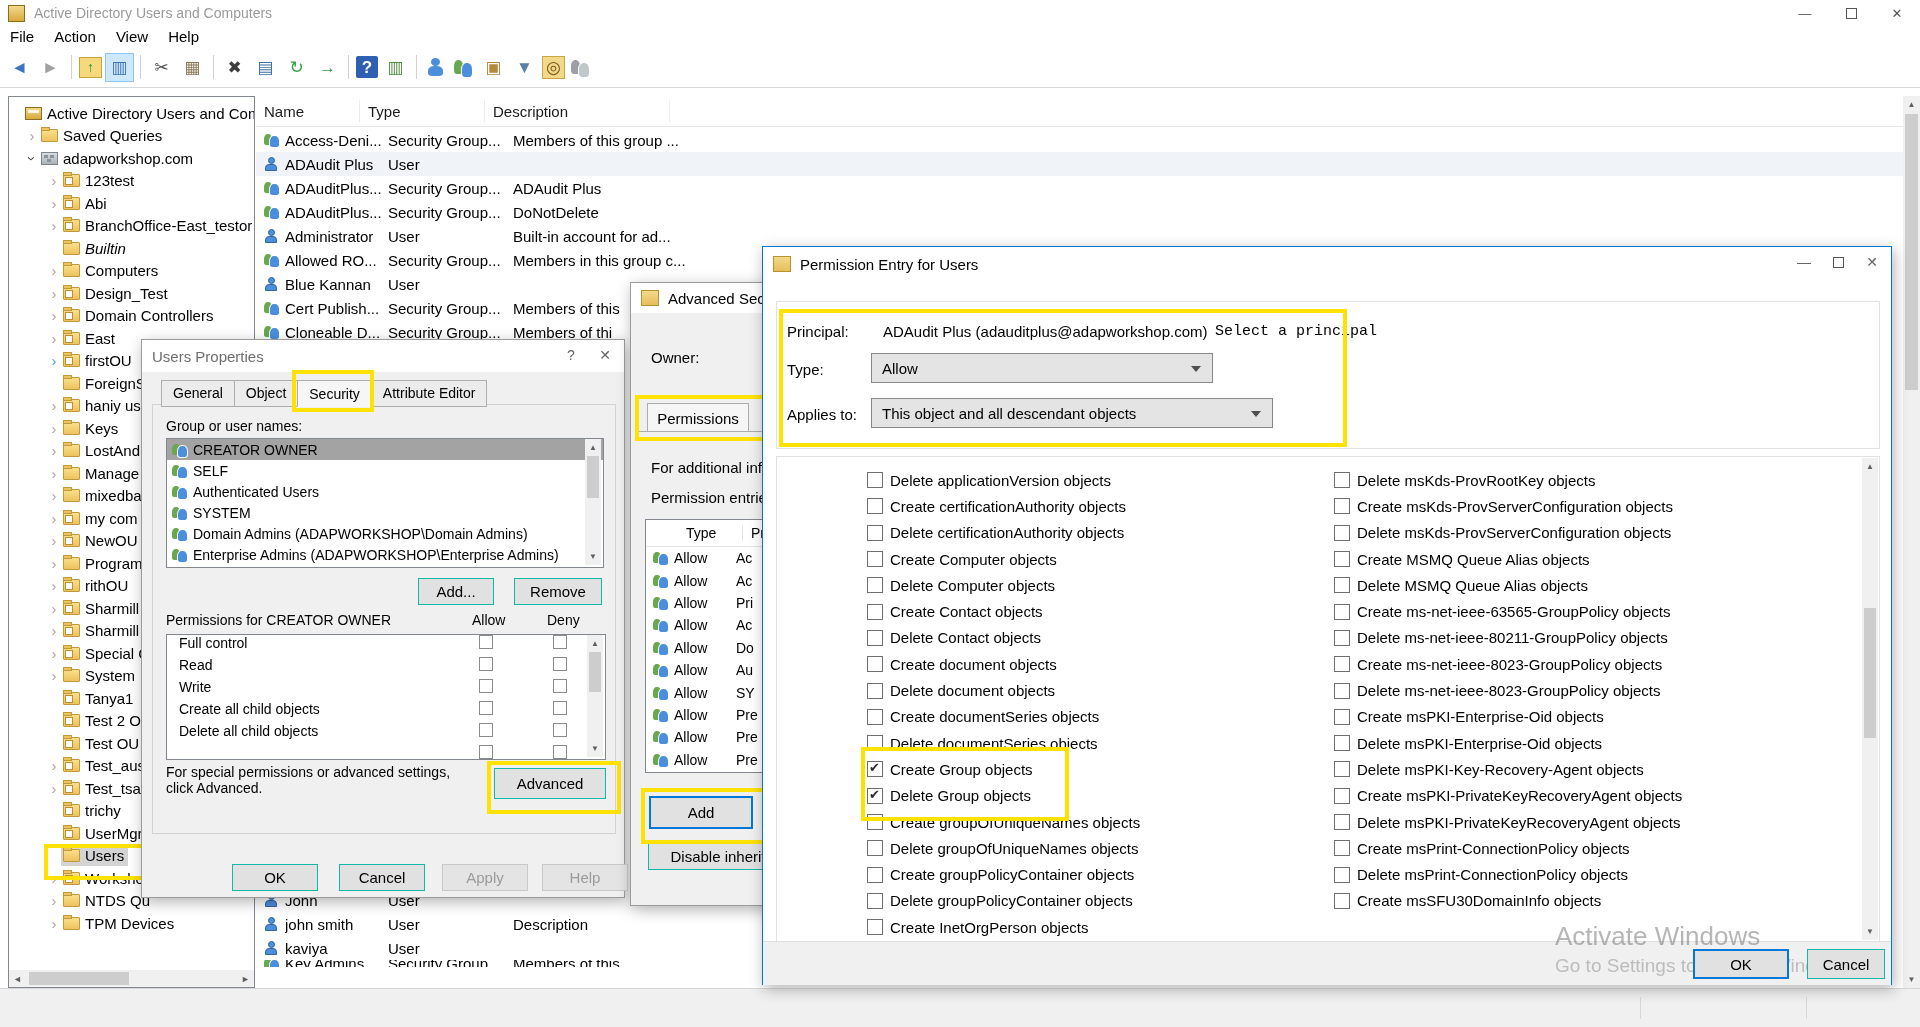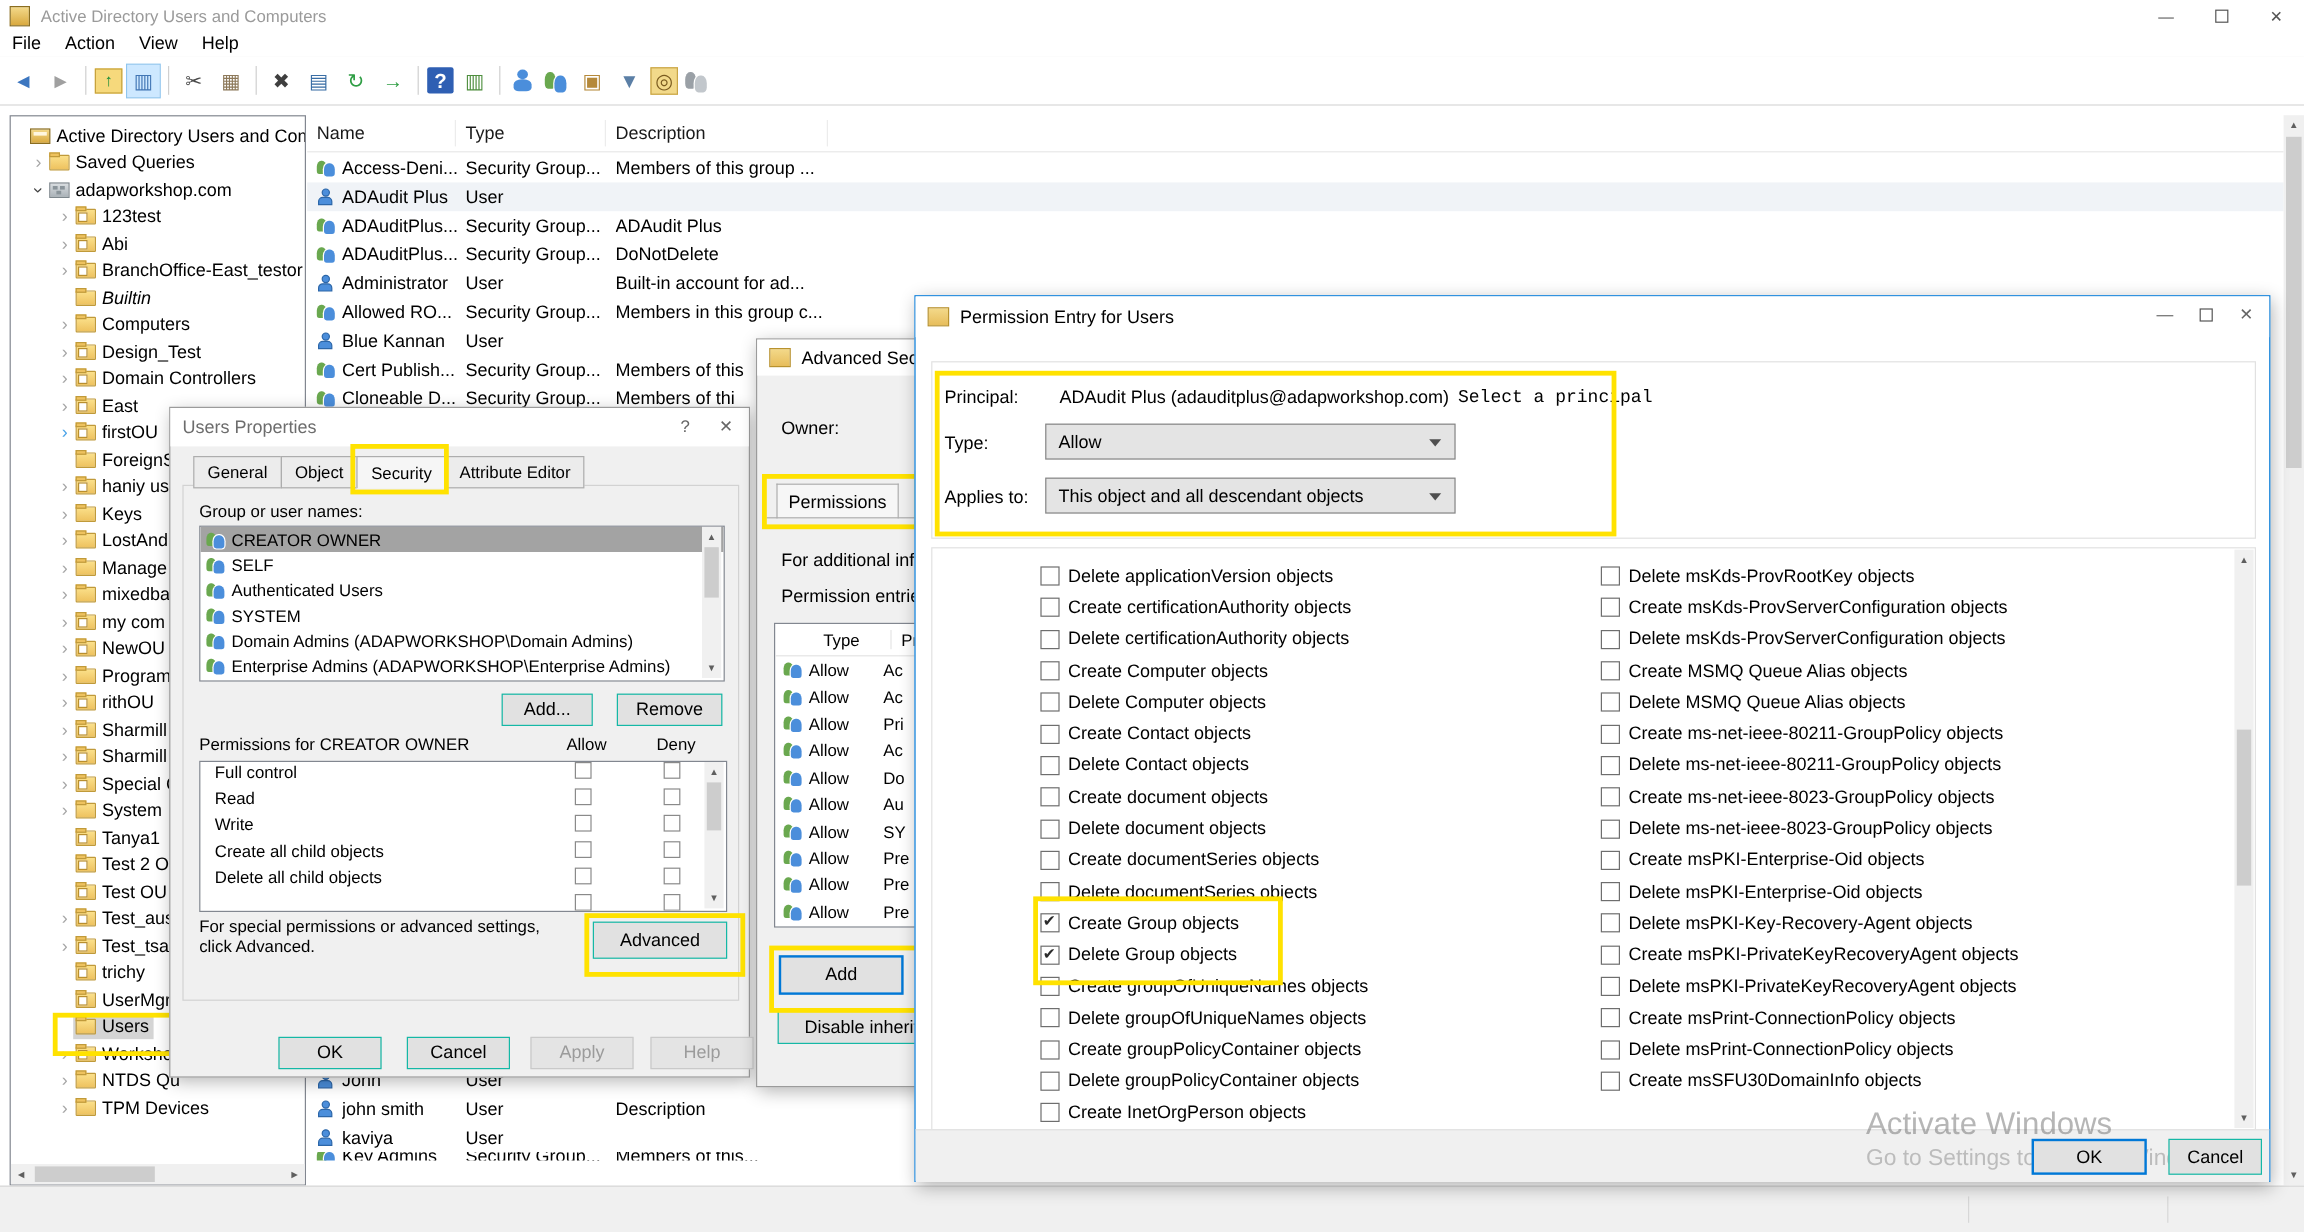--- a/index.html
+++ b/index.html
@@ -51,21 +51,21 @@
       linear-gradient(#8a949a,#8a949a) 3px 4px/4px 3px no-repeat;}
   .i-console{background:linear-gradient(#f3d98a,#d9a93f);border:1px solid #8a6d1f;}
   .i-console::after{content:"";position:absolute;left:2px;top:2px;right:2px;height:3px;background:#fff7e0;}
   .hscroll{position:absolute;left:0;bottom:0;width:245px;height:17px;background:#f0f0f0;display:flex;align-items:center;}
   .hs-arrow{width:17px;text-align:center;font-size:9px;color:#5f5f5f;}
   .hs-thumb{position:absolute;left:20px;width:100px;height:13px;top:2px;background:#cdcdcd;}
   
   .list-pane{position:absolute;left:256px;top:96px;width:1647px;height:892px;background:#fff;}
   .lv-header{position:absolute;left:0;top:0;height:30px;display:flex;align-items:center;border-bottom:1px solid #e8e8e8;width:100%;color:#1a1a1a;}
   .lv-h{padding-left:8px;box-sizing:border-box;border-right:1px solid #ececec;height:22px;display:flex;align-items:center;}
-  .lv-h.c1{width:124px;} .lv-h.c2{width:125px;} .lv-h.c3{width:185px;}
+  .lv-h.c1{width:104px;} .lv-h.c2{width:125px;} .lv-h.c3{width:185px;}
   .lv-rows{position:absolute;left:0;top:32px;width:100%;}
   .lr{height:24px;display:flex;align-items:center;padding-left:7px;box-sizing:border-box;}
   .lr.selected{background:#f0f3f7;}
   .lr.partial{height:7px;overflow:hidden;}
   .pp{position:relative;width:18px;height:16px;flex:none;margin-right:4px;}
   .pp::before,.pp::after{content:"";position:absolute;}
   .pp.user::before{left:5px;top:1px;width:7px;height:7px;border-radius:50%;background:#4b8edb;border:1px solid #2c66a8;box-sizing:border-box;}
   .pp.user::after{left:2px;top:8px;width:12px;height:7px;border-radius:4px 4px 0 0;background:#4b8edb;border:1px solid #2c66a8;box-sizing:border-box;}
   .pp.group::before{left:1px;top:2px;width:8px;height:11px;border-radius:45% 45% 25% 25%;background:#6aa84f;}
   .pp.group::after{left:7px;top:4px;width:9px;height:11px;border-radius:45% 45% 25% 25%;background:#4b8edb;box-shadow:0 0 0 1px #fff;}
@@ -916,21 +916,21 @@
     <span class="pe-lab" style="left:24px;top:76px;">Principal:</span>
     <span class="pe-lab" style="left:120px;top:76px;">ADAudit Plus (adauditplus@adapworkshop.com)</span>
     <span class="pe-lab link" style="left:452px;top:76px;font-family:Liberation Mono, monospace;">Select a principal</span>
 
     <span class="pe-lab" style="left:24px;top:114px;">Type:</span>
     <span class="combo" style="left:108px;top:106px;width:342px;height:30px;">
         <span>Allow</span>
       </span>
 
     <span class="pe-lab" style="left:24px;top:159px;">Applies to:</span>
-    <span class="combo" style="left:108px;top:151px;width:342px;height:30px;">
+    <span class="combo" style="left:108px;top:151px;width:402px;height:30px;">
         <span>This object and all descendant objects</span>
       </span>
 
     <div class="pe-panel">
       <div class="pe-col left">
 
           <div class="pe-item">
             <span class="cb"></span>
             <span>Delete applicationVersion objects</span>
           </div>
@@ -1042,21 +1042,21 @@
             <span>Create MSMQ Queue Alias objects</span>
           </div>
 
           <div class="pe-item">
             <span class="cb"></span>
             <span>Delete MSMQ Queue Alias objects</span>
           </div>
 
           <div class="pe-item">
             <span class="cb"></span>
-            <span>Create ms-net-ieee-80211-GroupPolicy objects</span>
+            <span>Create ms-net-ieee-63565-GroupPolicy objects</span>
           </div>
 
           <div class="pe-item">
             <span class="cb"></span>
             <span>Delete ms-net-ieee-80211-GroupPolicy objects</span>
           </div>
 
           <div class="pe-item">
             <span class="cb"></span>
             <span>Create ms-net-ieee-8023-GroupPolicy objects</span>

